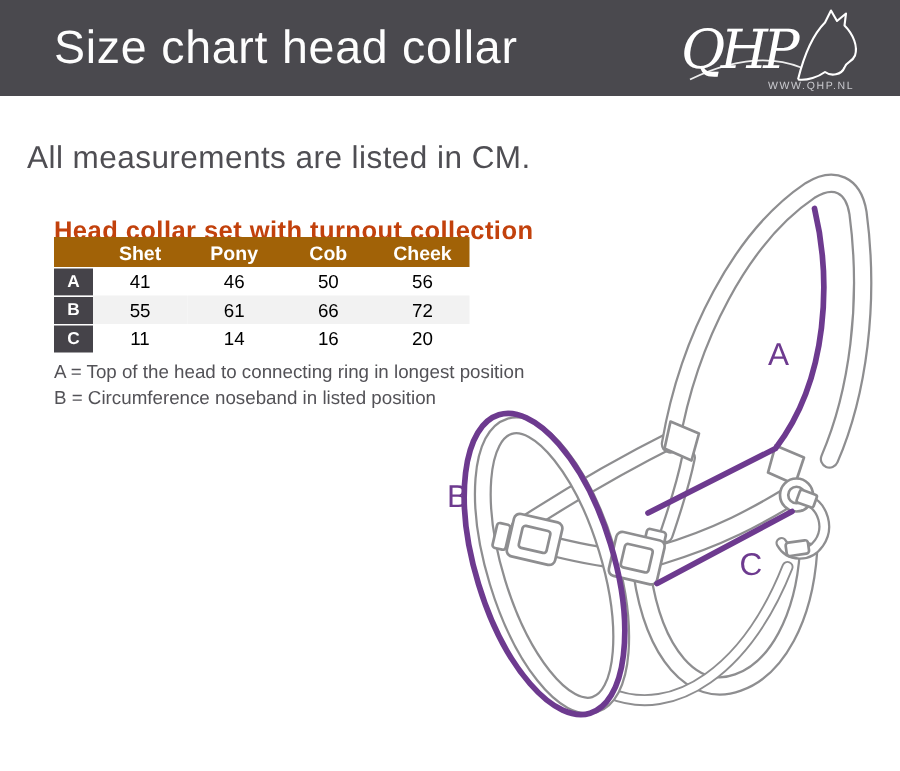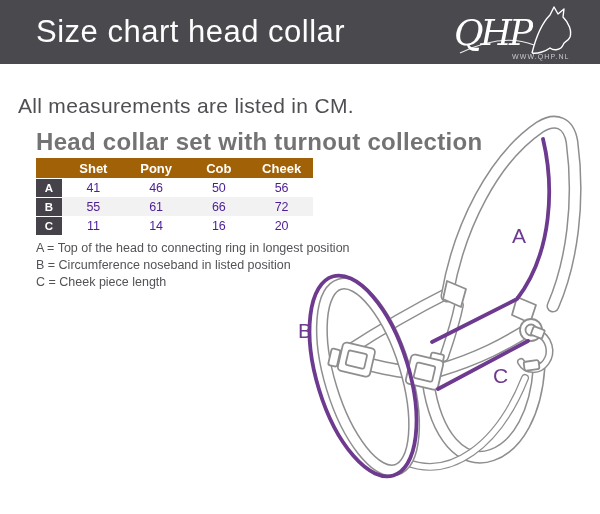--- a/index.html
+++ b/index.html
@@ -14,36 +14,36 @@
   }
   .page-title{
     margin:0 0 0 36px;color:#fdfdfd;font-size:31px;font-weight:400;letter-spacing:.5px;
   }
   .logo{margin-right:26px;}
   
   .intro{
     position:absolute;left:18px;top:94px;font-size:21px;color:#4f4e53;letter-spacing:.3px;
   }
   .section-title{
-    position:absolute;left:36px;top:128px;margin:0;
-    font-size:24px;font-weight:700;color:#737373;letter-spacing:.3px;
+    position:absolute;left:36px;top:144px;margin:0;
+    font-size:17px;font-weight:700;color:#c2410c;letter-spacing:.3px;
   }
   
   .size-table{
     position:absolute;left:36px;top:158px;width:277px;font-size:12.5px;
   }
   .thead{display:grid;grid-template-columns:26px repeat(4,1fr);background:#a16207;height:20px;}
   .th{color:#fff;font-weight:700;font-size:13px;display:flex;align-items:center;justify-content:center;}
   .trow{display:grid;grid-template-columns:26px repeat(4,1fr);height:19px;}
   .trow.stripe .td{background:#f2f2f2;}
   .tlabel{
     background:#454349;color:#fff;font-weight:700;font-size:11.5px;
     display:flex;align-items:center;justify-content:center;border-top:1px solid #fff;box-sizing:border-box;
   }
-  .td{color:#4c1d95;display:flex;align-items:center;justify-content:center;}
+  .td{color:#000000;display:flex;align-items:center;justify-content:center;}
   
   .legend{position:absolute;left:36px;top:240px;color:#535257;font-size:12.5px;line-height:17px;}
   
   .diagram{position:absolute;left:0;top:0;width:600px;height:514px;pointer-events:none;}
   .edge{stroke:#8e8e90;fill:none;stroke-linecap:round;stroke-linejoin:round;}
   .core{stroke:#ffffff;fill:none;stroke-linecap:round;stroke-linejoin:round;}
   .hw{fill:#ffffff;stroke:#8e8e90;stroke-width:1.8;stroke-linejoin:round;}
   .purple{stroke:#6d3a8f;fill:none;stroke-width:3.8;stroke-linecap:round;stroke-linejoin:round;}
   .plabel{fill:#6d3a8f;font-size:21px;font-family:"Liberation Sans",sans-serif;}
 </style>
@@ -95,21 +95,20 @@
       <div class="td">11</div>
       <div class="td">14</div>
       <div class="td">16</div>
       <div class="td">20</div>
     </div>
   </div>
 
   <div class="legend">
     <div class="legend-line">A = Top of the head to connecting ring in longest position</div>
     <div class="legend-line">B = Circumference noseband in listed position</div>
-    <div class="legend-line">C = Cheek piece length</div>
   </div>
 
   <svg class="diagram" width="600" height="514" viewBox="0 0 600 514">
     <defs>
       <path id="p-fan" d="M450 292 Q398 318 346 352"></path>
       <path id="p-neck" d="M459 305 C455 325 449 342 444 357"></path>
       <path id="p-band" d="M340 357 C395 372 420 376 440 370 C480 358 505 344 528 330"></path>
       <path id="p-chinU" d="M428 382 C436 436 462 466 492 455 C518 446 536 412 539 368"></path>
       <path id="p-chinT" d="M406 462 C450 480 498 446 525 378"></path>
       <path id="p-crown" d="M447 296 C459 226 494 158 540 127 C556 117 569 123 572 142 C580 202 572 262 553 306"></path>

